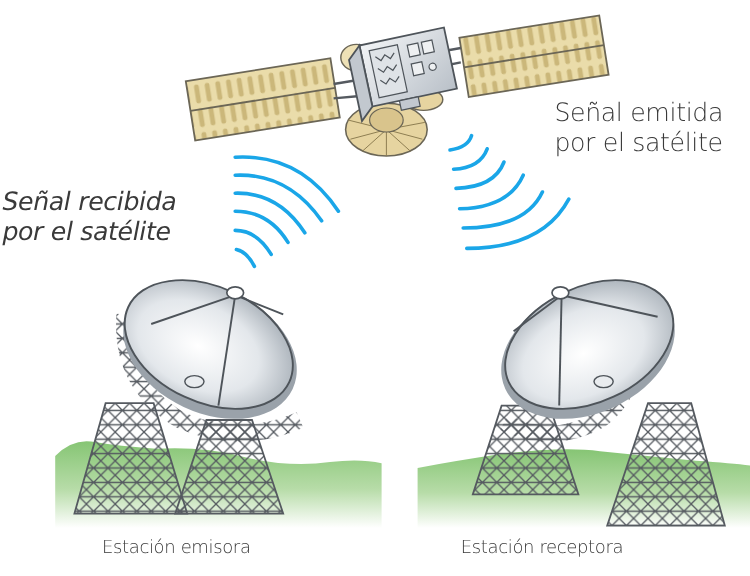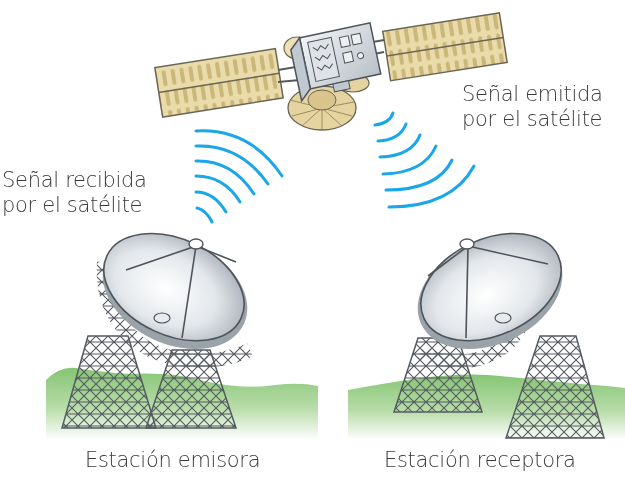--- a/index.html
+++ b/index.html
@@ -8,22 +8,22 @@
   .label {
     position: absolute;
     color: #3a3a3a;
     font-family: "DejaVu Sans", sans-serif;
     font-weight: 300;
     letter-spacing: -0.3px;
     line-height: 1.18;
     white-space: nowrap;
   }
   .label.callout { font-size: 21px; }
-  .label.caption { font-size: 21px; }
-  #lbl-received { left: 2px; top: 168px; }
+  .label.caption { font-size: 15px; }
+  #lbl-received { left: 2px; top: 156px; font-style: italic; }
   #lbl-emitted { left: 462px; top: 82px; }
   #cap-left { left: 85px; top: 448px; }
   #cap-right { left: 372px; top: 448px; margin-left: 12px; }
 </style>
 </head>
 <body>
 
 <svg class="canvas" viewBox="0 0 625 480" xmlns="http://www.w3.org/2000/svg">
   <defs>
     <linearGradient id="groundGrad" x1="0" y1="0" x2="0" y2="1">

